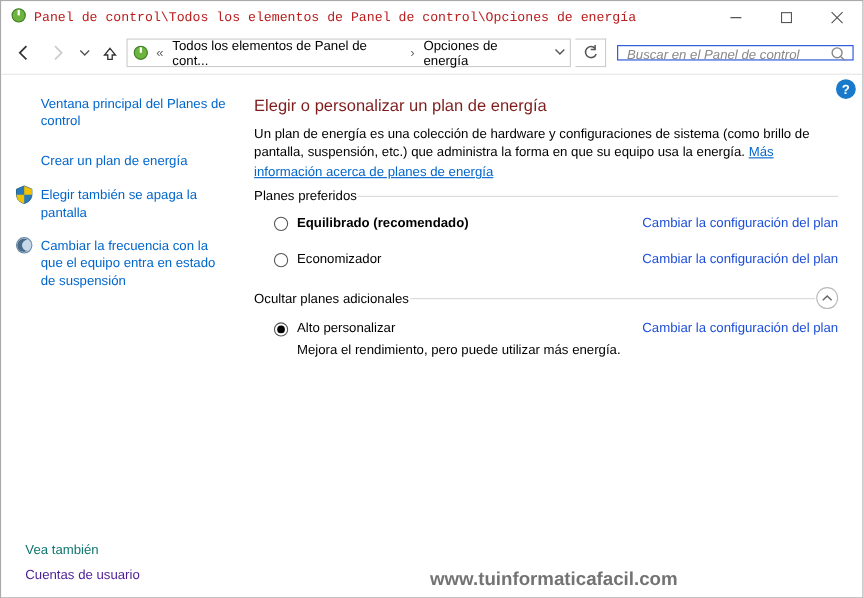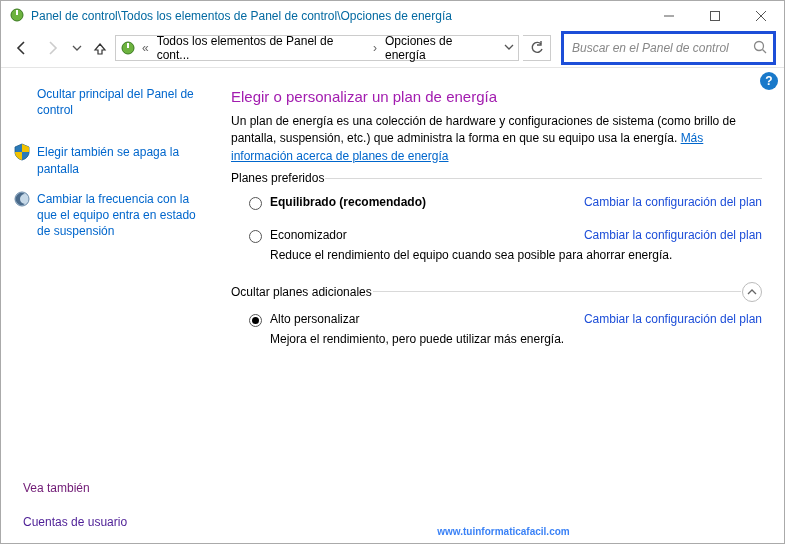--- a/index.html
+++ b/index.html
@@ -14,21 +14,22 @@
     border: 1px solid #aaa;
     position: relative;
     overflow: hidden;
   }
   
   .titlebar {
     height: 30px;
     display: flex;
     align-items: center;
     padding-left: 8px;
-    color: #0369a1;
+    color: #b91c1c;
+    font-family: Liberation Mono, monospace;
   }
   .titlebar .title-icon { margin-right: 6px; }
   .titlebar .title-text { flex: 1; font-size: 12px; }
   .win-controls { display: flex; height: 30px; }
   .win-btn {
     width: 46px; height: 30px;
     display: flex; align-items: center; justify-content: center;
     color: #666;
   }
   .win-btn svg { display:block; }
@@ -59,22 +60,22 @@
   .addr .cp-icon { width:16px; height:16px; }
   .addr .sep { color:#666; padding:0 2px; }
   .addr .crumb { padding: 2px 2px; }
   .addr .spacer { flex:1; }
   .addr .drop { color:#555; }
   .refresh-btn {
     width:28px; height:26px; border:1px solid #ccc; border-left:none;
     display:flex; align-items:center; justify-content:center; color:#555;
   }
   .search {
-    width: 215px; height:34px; border:3px solid #1d4ed8;
-    display:flex; align-items:center; padding:0 6px; gap:6px; color:#888;
+    width: 215px; height:14px; border:1px solid #1d4ed8;
+    display:flex; align-items:flex-start; padding:0 6px; gap:6px; color:#888;
     margin-left:6px;
   }
   .search input {
     border:none; outline:none; flex:1; font-size:12px; color:#333;
     background:transparent;
   }
   .search input::placeholder { color:#888; font-style: italic; }
   .search .mag { color:#888; }
   .divider { height:1px; background:#e5e5e5; margin-top:2px; }
 
@@ -96,38 +97,38 @@
     position: relative;
   }
   .side-link.withicon { padding-left:26px; }
   .side-icon {
     position:absolute; left:2px; top:3px; width:18px; height:18px;
   }
   .side-gap { height:6px; }
   .see-also {
     position:absolute; bottom:14px; left:22px; right:10px;
   }
-  .see-also .hdr { color:#701a75; margin-bottom:20px; }
+  .see-also .hdr { color:#0f766e; margin-bottom:8px; }
   .see-also .lnk { color:#4c1d95; cursor:pointer; }
 
   .content {
     flex:1;
     padding: 10px 22px 10px 8px;
     position:relative;
     overflow:hidden;
   }
   .help-badge {
     position:absolute; right:6px; top:4px;
     width:18px; height:18px; border-radius:50%;
     background:#1979ca; color:#fff;
     display:flex; align-items:center; justify-content:center;
     font-weight:bold; font-size:12px;
   }
   .h1 {
-    color:#a21caf; font-size:15px; margin: 10px 0 8px 0;
+    color:#7f1d1d; font-size:15px; margin: 10px 0 8px 0;
   }
   .desc { color:#000; line-height:1.45; margin-bottom:2px; }
   .desc a { color:#0066cc; text-decoration:underline; cursor:pointer; }
 
   .group-hdr {
     display:flex; align-items:center; gap:1px; margin: 6px 0 10px 0;
   }
   .group-hdr .label { white-space:nowrap; }
   .group-hdr .rule { flex:1; height:1px; background:#d9d9d9; }
   .group-hdr .toggle {
@@ -153,21 +154,21 @@
   .plan-name.bold { font-weight:600; }
   .plan-right {
     margin-left:auto; color:#1d4ed8; cursor:pointer;
   }
   .plan-desc {
     margin: 4px 0 0 21px; line-height:1.4;
   }
 
   .watermark {
     position:absolute; bottom:6px; left:0; right:0;
-    text-align:center; color:#3b82f6; font-weight:bold; font-size:10px;
+    text-align:center; color:#737373; font-weight:bold; font-size:17px;
   }
 
   
   svg { overflow:visible; }
 </style>
 </head>
 <body>
 
 <div class="titlebar">
   <span class="title-icon">
@@ -252,23 +253,24 @@
           <line x1="9.5" y1="9.5" x2="13" y2="13" stroke="#888" stroke-width="1.3"></line>
         </svg>
     </span>
   </div>
 </div>
 <div class="divider"></div>
 
 <div class="main">
 
   <div class="sidebar">
-    <div class="side-link">Ocultar principal del Panel de control</div>
+    <div class="side-link">Ventana principal del Planes de control</div>
     <div class="side-gap"></div>
     <div class="side-gap"></div>
+    <div class="side-link">Crear un plan de energía</div>
     <div class="side-gap"></div>
     <div class="side-link withicon">
       <span class="side-icon">
         <svg width="18" height="18">
             <path d="M9 1 L16 4 L16 9 C16 13 13 16 9 17 C5 16 2 13 2 9 L2 4 Z" fill="#2a7ab8" stroke="#1a5a8a" stroke-width="0.8"></path>
             <path d="M9 1 L16 4 L16 9 L9 9 Z" fill="#f2c200"></path>
             <path d="M2 9 L9 9 L9 17 C5 16 2 13 2 9 Z" fill="#f2c200"></path>
           </svg>
       </span>
       <span>Elegir también se apaga la pantalla</span>
@@ -311,21 +313,20 @@
         <span class="plan-right">Cambiar la configuración del plan</span>
       </div>
     </div>
 
     <div class="plan">
       <div class="plan-row">
         <span class="radio"></span>
         <span class="plan-name">Economizador</span>
         <span class="plan-right">Cambiar la configuración del plan</span>
       </div>
-      <div class="plan-desc">Reduce el rendimiento del equipo cuando sea posible para ahorrar energía.</div>
     </div>
 
     <div class="group-hdr">
       <span class="label">Ocultar planes adicionales</span>
       <span class="rule"></span>
       <span class="toggle">
         <svg width="10" height="10">
             <path d="M1 7 L5 3 L9 7" fill="none" stroke="#666" stroke-width="1.3"></path>
           </svg>
       </span>

